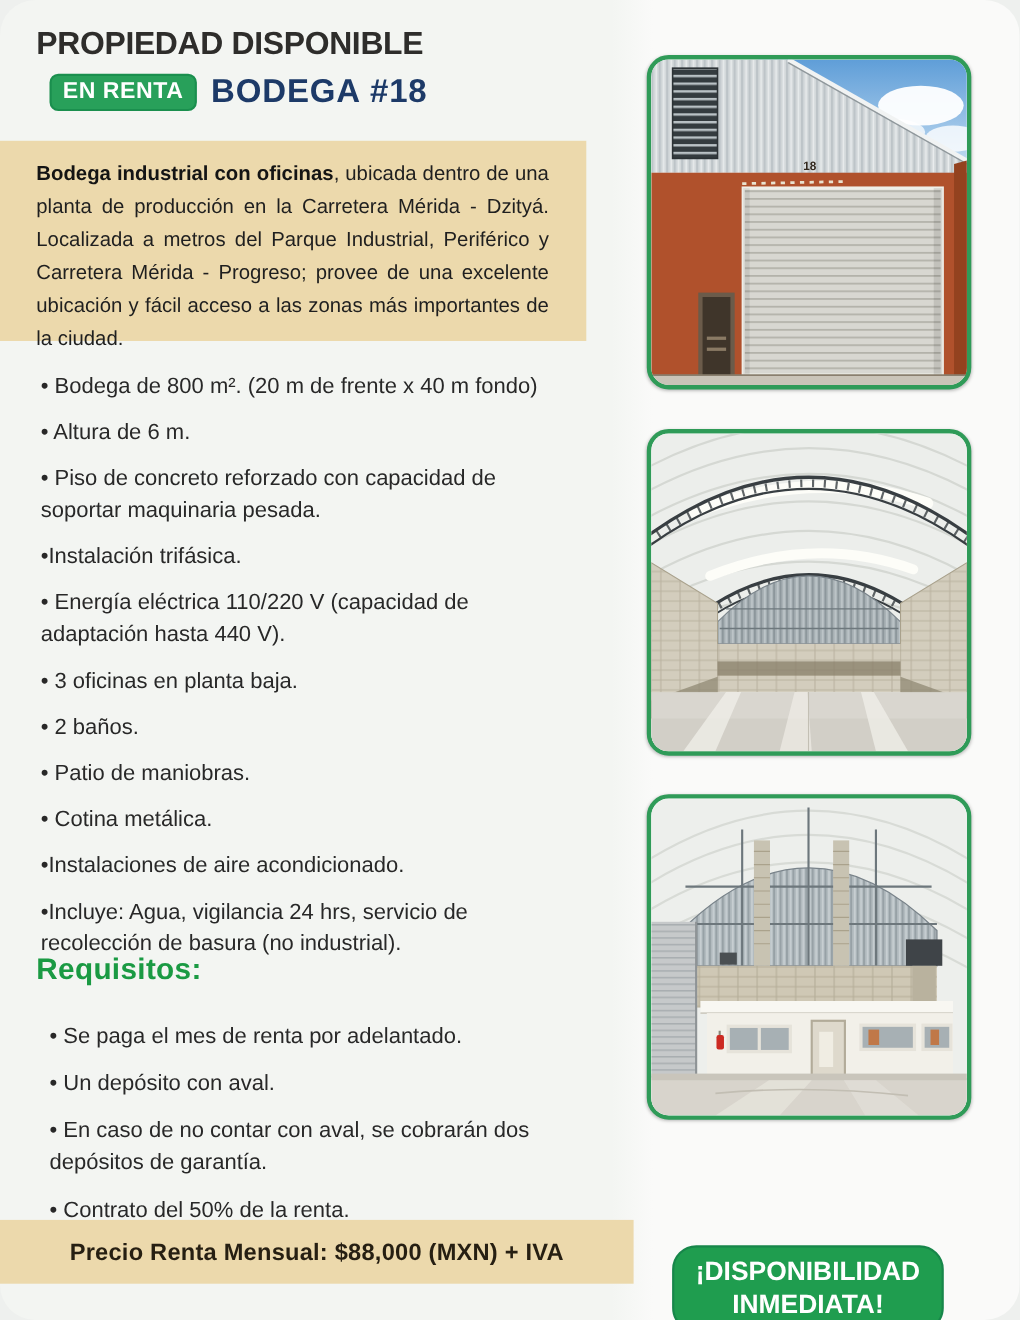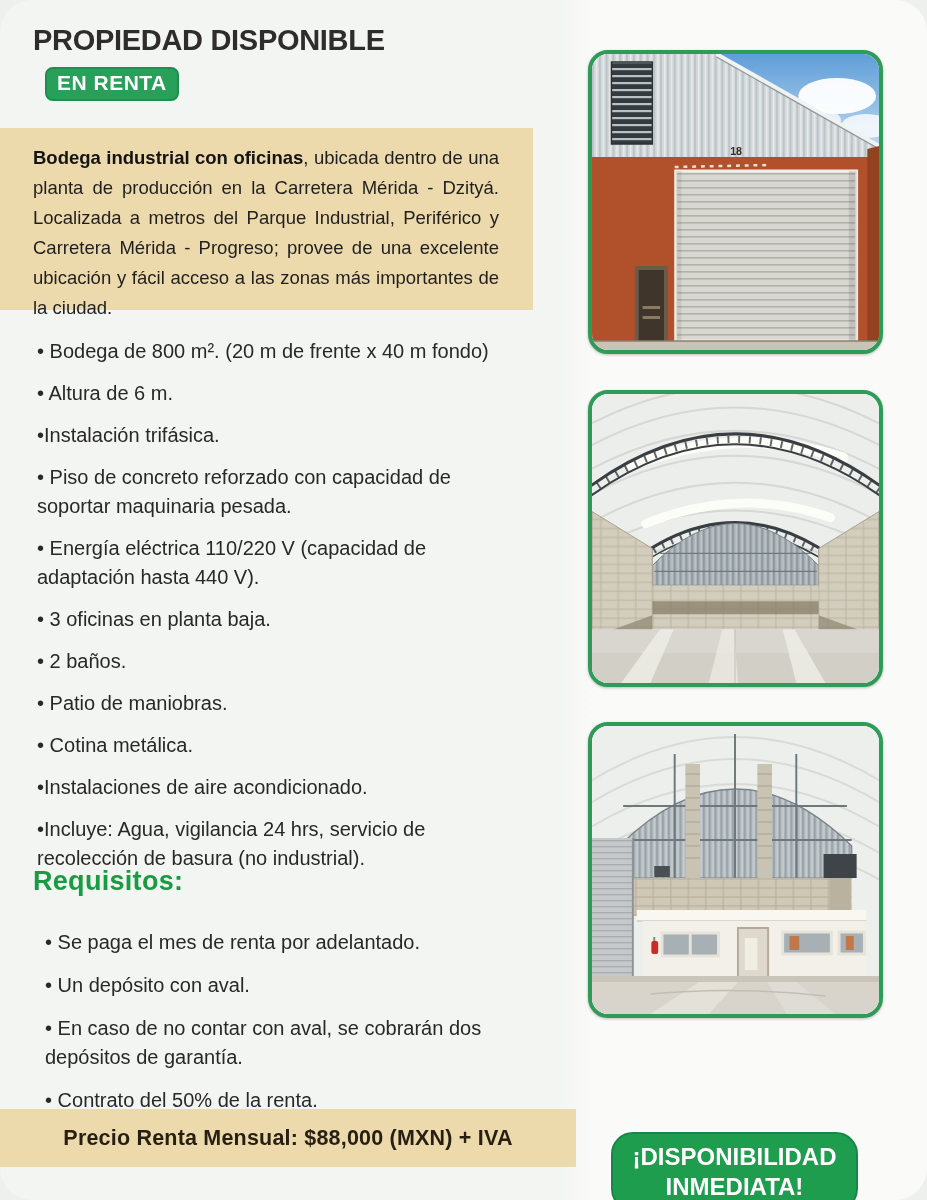--- a/index.html
+++ b/index.html
@@ -60,32 +60,33 @@
 </style>
 </head>
 <body>
 
 <div class="page">
 
   <div class="header">
     <div class="title">PROPIEDAD DISPONIBLE</div>
     <div class="badge-row">
       <span class="badge">EN RENTA</span>
+      <span class="subtitle">BODEGA #18</span>
     </div>
   </div>
 
   <div class="desc-box">
     <p style="margin:0"><b>Bodega industrial con oficinas</b><span>, ubicada dentro de una planta de producción en la Carretera Mérida - Dzityá. Localizada a metros del Parque Industrial, Periférico y Carretera Mérida - Progreso; provee de una excelente ubicación y fácil acceso a las zonas más importantes de la ciudad.</span></p>
   </div>
 
   <ul class="features">
     <li>• Bodega de 800 m². (20 m de frente x 40 m fondo)</li>
     <li>• Altura de 6 m.</li>
+    <li>• Piso de concreto reforzado con capacidad de soportar maquinaria pesada.</li>
     <li>•Instalación trifásica.</li>
-    <li>• Piso de concreto reforzado con capacidad de soportar maquinaria pesada.</li>
     <li>• Energía eléctrica 110/220 V (capacidad de adaptación hasta 440 V).</li>
     <li>• 3 oficinas en planta baja.</li>
     <li>• 2 baños.</li>
     <li>• Patio de maniobras.</li>
     <li>• Cotina metálica.</li>
     <li>•Instalaciones de aire acondicionado.</li>
     <li>•Incluye: Agua, vigilancia 24 hrs, servicio de recolección de basura (no industrial).</li>
   </ul>
 
   <div class="req-heading">Requisitos:</div>

